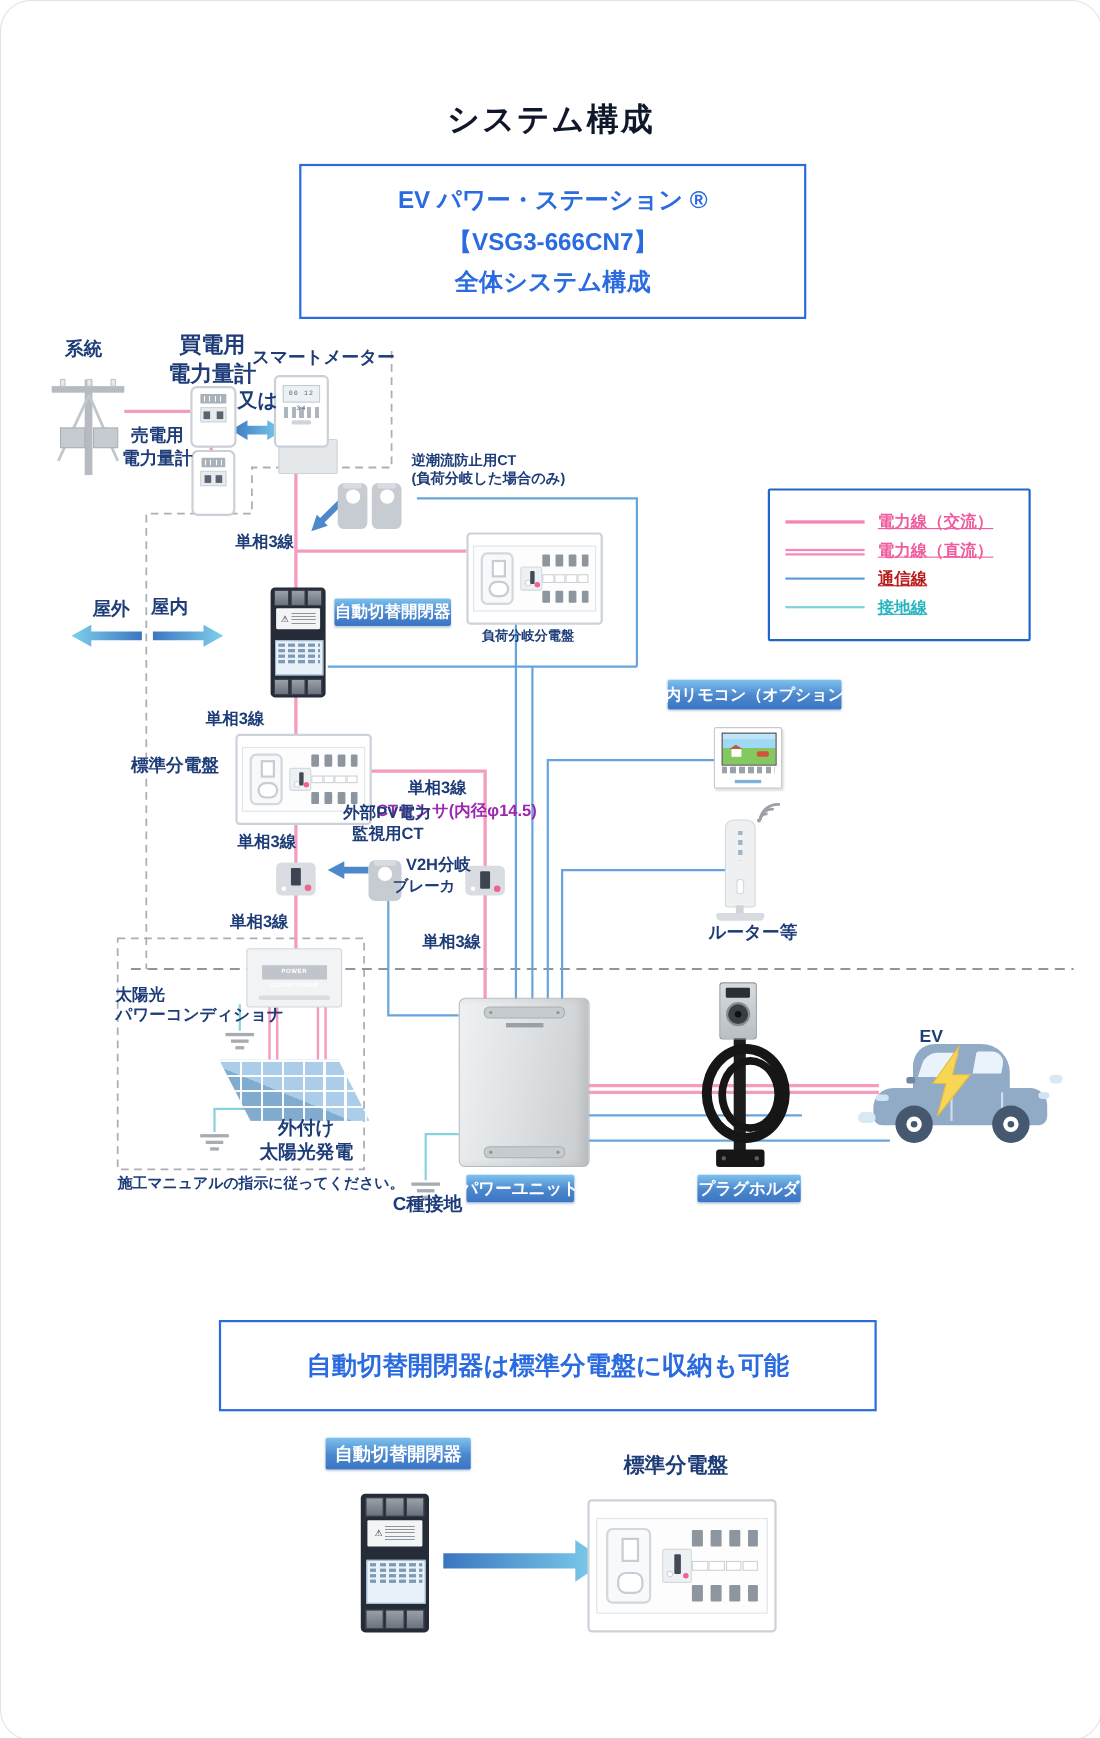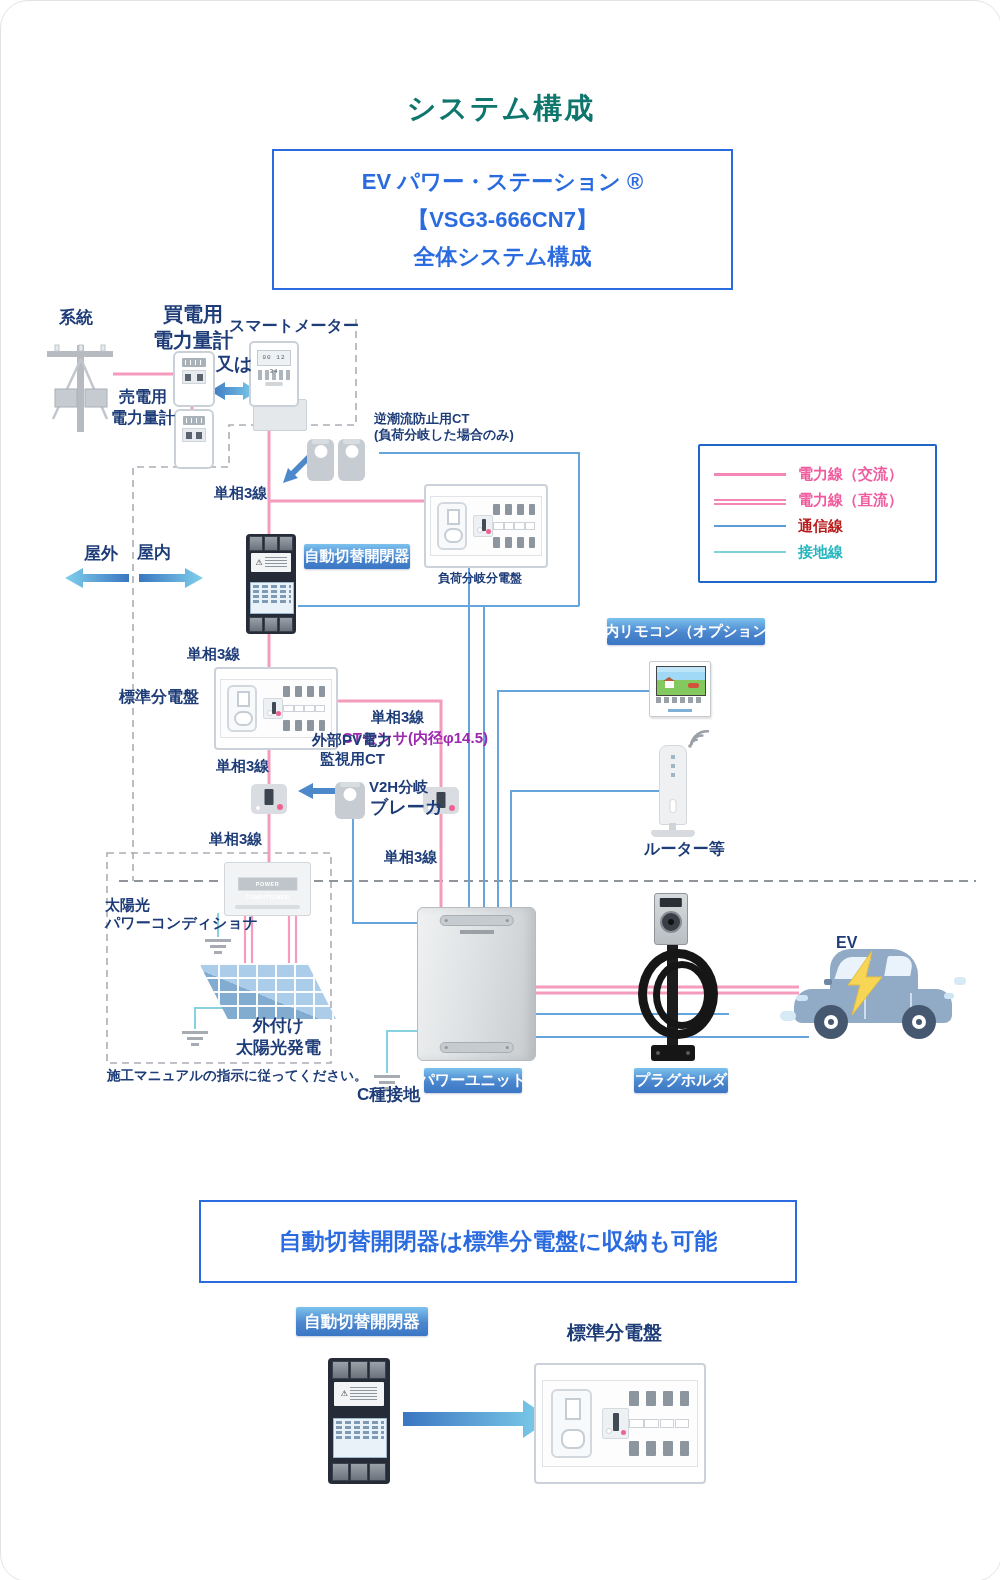--- a/index.html
+++ b/index.html
@@ -1,35 +1,35 @@
 <!DOCTYPE html>
 <html><head>
 <meta charset="utf-8">
 <style>
   html,body{margin:0;padding:0;background:#fff;font-family:"Liberation Sans",sans-serif;}
   .page{position:relative;width:1000px;height:1580px;background:#fff;border:1px solid #e3e3e3;border-radius:28px;overflow:hidden;margin:0 auto;}
   .wires{position:absolute;left:0;top:0;z-index:1;}
   .abs{position:absolute;}
   .lbl{position:absolute;z-index:3;font-weight:bold;color:#1d3c78;line-height:1.3;white-space:nowrap;}
   .lbl.center{text-align:center;}
-  .title{position:absolute;z-index:3;left:0;top:88px;width:100%;text-align:center;font-size:29px;font-weight:bold;color:#0f766e;letter-spacing:2px;}
+  .title{position:absolute;z-index:3;left:0;top:88px;width:100%;text-align:center;font-size:29px;font-weight:bold;color:#0f172a;letter-spacing:2px;}
   .bluebox{position:absolute;z-index:3;border:2px solid #2a6be0;background:#fff;color:#2a6be0;font-weight:bold;display:flex;flex-direction:column;justify-content:center;text-align:center;}
   .bluebox .ln{line-height:1.7;}
   .badge{position:absolute;z-index:4;background:linear-gradient(180deg,#7cc2ee 0%,#4b86cd 55%,#3a76c4 100%);color:#fff;font-weight:bold;display:flex;align-items:center;justify-content:center;border-radius:2px;box-shadow:0 1px 2px rgba(30,60,120,.25);white-space:nowrap;}
   .dev{position:absolute;z-index:2;}
   
   .legend{position:absolute;z-index:3;left:697px;top:443px;width:235px;height:135px;border:2px solid #1e66c8;background:#fff;border-radius:2px;}
   .lg-row{position:absolute;left:14px;width:207px;height:20px;display:flex;align-items:center;}
   .lg-line{width:72px;margin-right:12px;position:relative;}
   .lg-ac{border-top:3px solid #f585b5;}
   .lg-dc{border-top:2px solid #f585b5;}
   .lg-dc::after{content:"";position:absolute;left:0;top:2px;width:100%;border-top:2px solid #f585b5;}
   .lg-comm{border-top:2px solid #5c9bd6;}
   .lg-gnd{border-top:2px solid #7fd3d8;}
-  .lg-lab{font-weight:bold;font-size:15px;}
+  .lg-lab{font-weight:bold;font-size:15px;text-decoration:underline;}
   .c-pink{color:#ef5b9e;} .c-comm{color:#b91c1c;} .c-teal{color:#27b6be;}
   
   .meter{position:absolute;background:#fff;border:2px solid #c9d0d7;border-radius:6px;}
   .meter .disp{margin:5px auto 3px;width:62%;height:9px;background:#a9b1b9;border-radius:1px;
     background-image:repeating-linear-gradient(90deg,#fff 0 1px,transparent 1px 5px);background-position:3px 2px;background-size:80% 5px;background-repeat:no-repeat;}
   .meter .wins{margin:2px auto;width:60%;height:12px;background:#e7ebef;border:1px solid #cfd5db;display:flex;justify-content:space-around;align-items:center;}
   .meter .wins i{display:block;width:6px;height:7px;background:#5a636e;}
   
   .smbase{position:absolute;background:#e4e8eb;border:1px solid #ccd2d8;border-radius:2px;}
   .smeter{position:absolute;background:#fff;border:2px solid #c9d0d7;border-radius:5px;}
@@ -468,21 +468,21 @@
   <div class="lbl" style="left:383px;top:846px;font-size:15px;">単相3線</div>
 
   <div class="lbl" style="left:83px;top:542px;font-size:17px;">屋外</div>
   <div class="lbl" style="left:136px;top:542px;font-size:17px;font-family:Liberation Mono, monospace;">屋内</div>
 
   <div class="lbl" style="left:118px;top:686px;font-size:16px;">標準分電盤</div>
   <div class="lbl" style="left:341px;top:727px;font-size:15px;color:#9c27b0;">CTセンサ(内径φ14.5)</div>
   <div class="lbl" style="left:311px;top:729px;font-size:15px;">外部PV電力</div>
   <div class="lbl" style="left:319px;top:748px;font-size:15px;">監視用CT</div>
   <div class="lbl" style="left:368px;top:776px;font-size:15px;">V2H分岐</div>
-  <div class="lbl" style="left:369px;top:795px;font-size:18px;">ブレーカ</div>
+  <div class="lbl" style="left:356px;top:795px;font-size:14px;">ブレーカ</div>
   <div class="lbl" style="left:437px;top:570px;font-size:12px;">負荷分岐分電盤</div>
   <div class="lbl" style="left:643px;top:838px;font-size:16px;">ルーター等</div>
 
   <div class="lbl" style="left:104px;top:894px;font-size:15px;">太陽光</div>
   <div class="lbl" style="left:104px;top:912px;font-size:15px;">パワーコンディショナ</div>
   <div class="lbl center" style="left:210px;top:1014px;width:135px;font-size:17px;">
     <div>外付け</div>
       <div>太陽光発電</div>
   </div>
   <div class="lbl" style="left:106px;top:1066px;font-size:13.5px;">施工マニュアルの指示に従ってください。</div>

